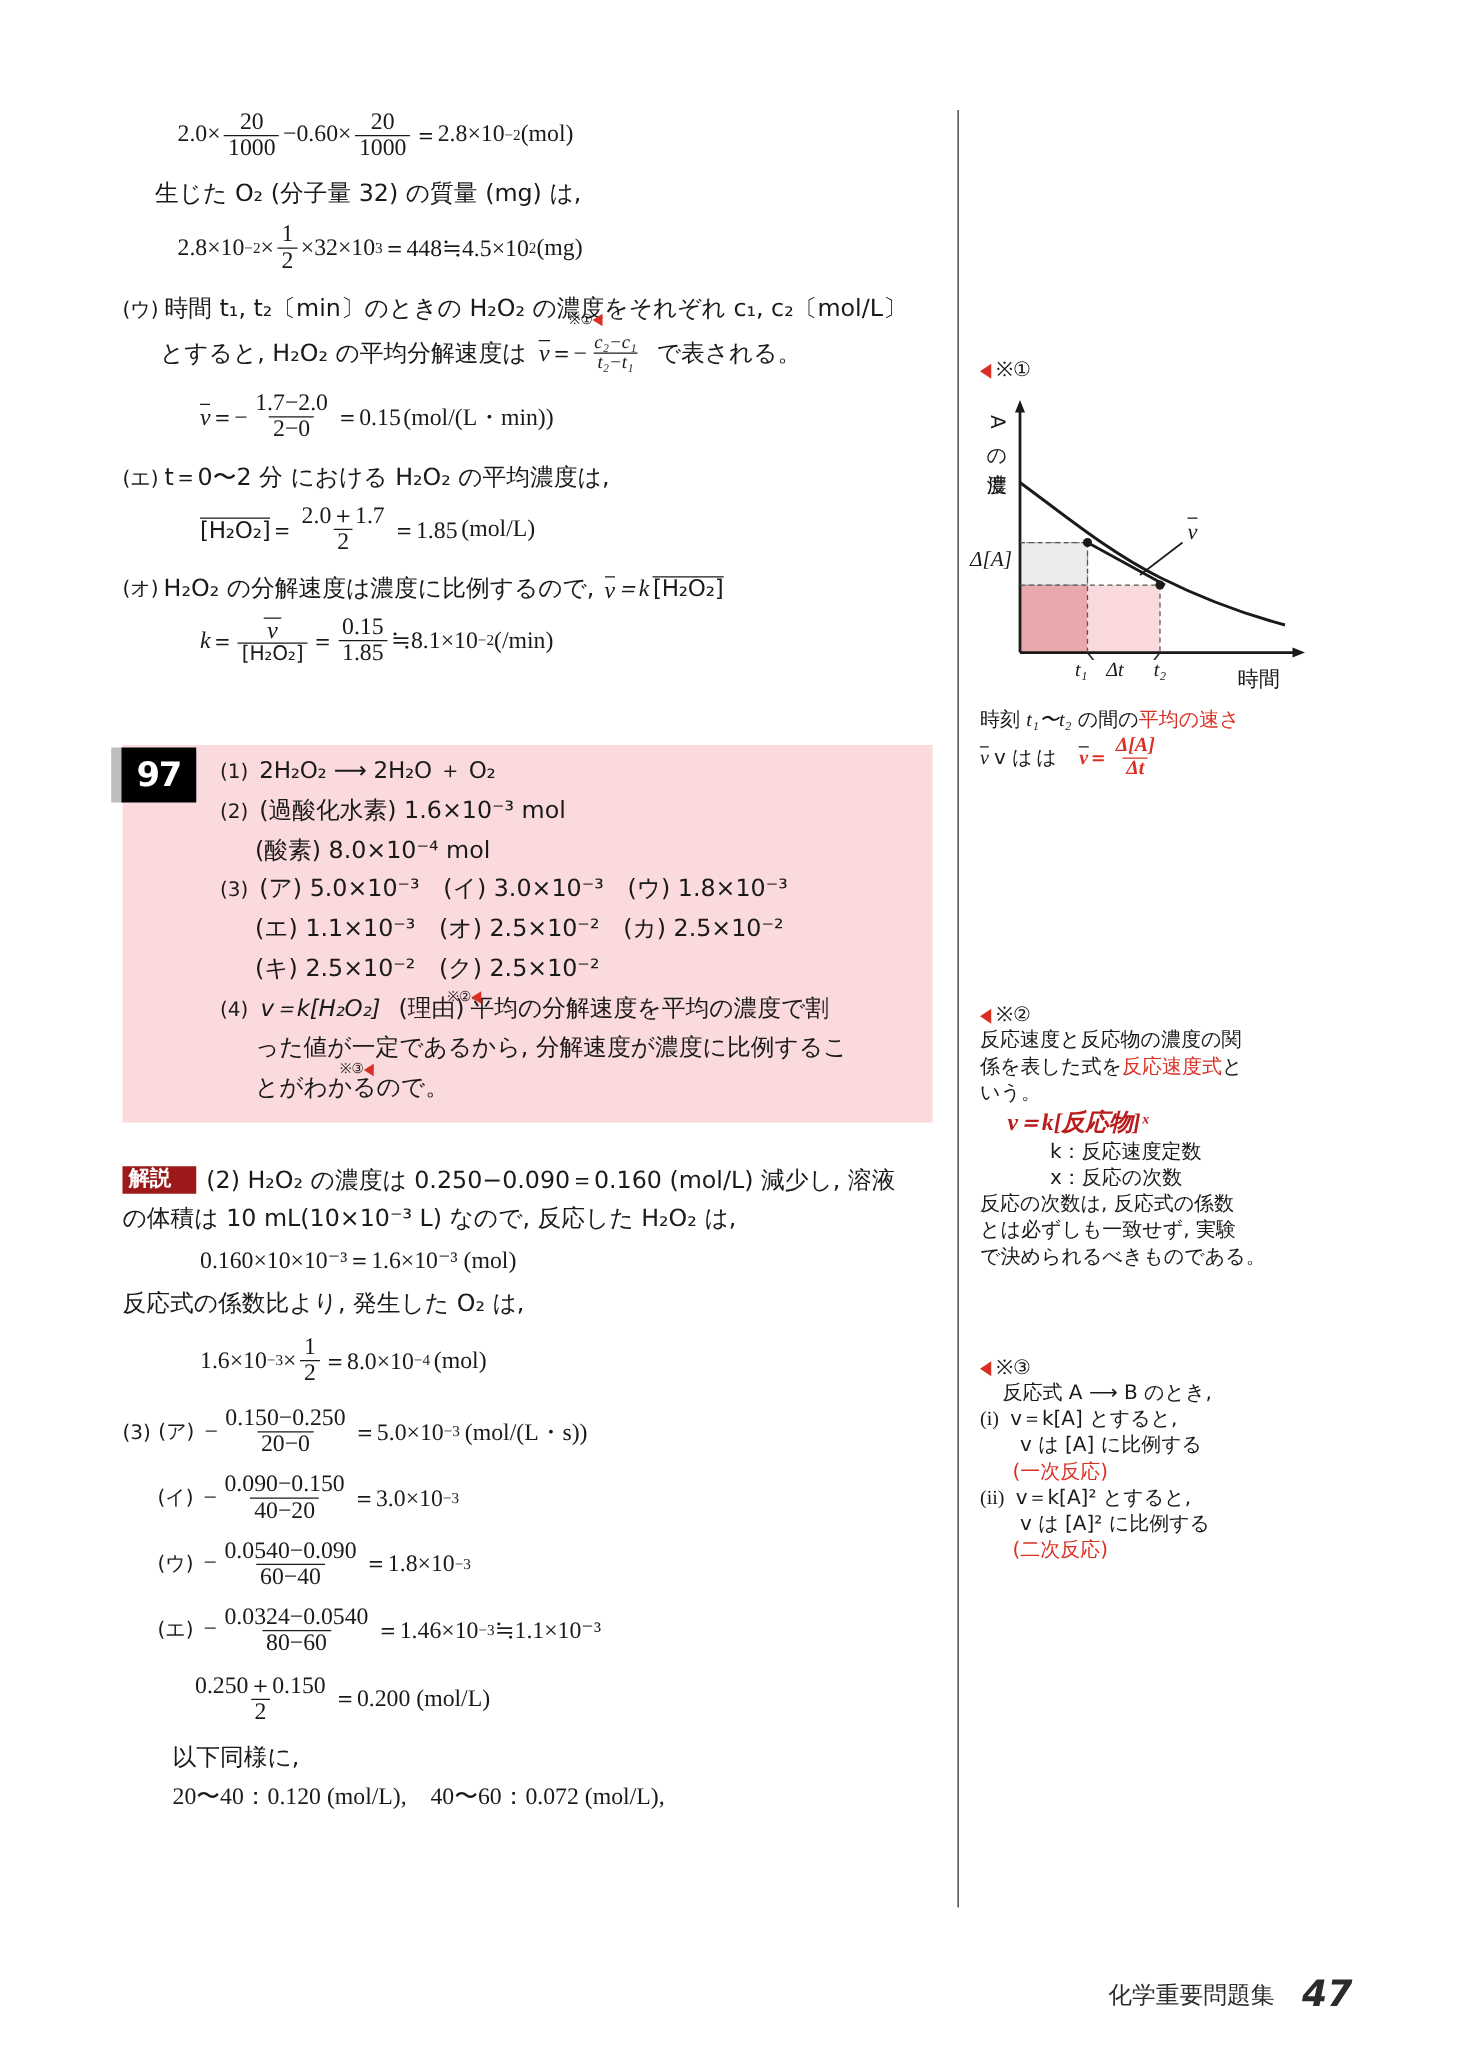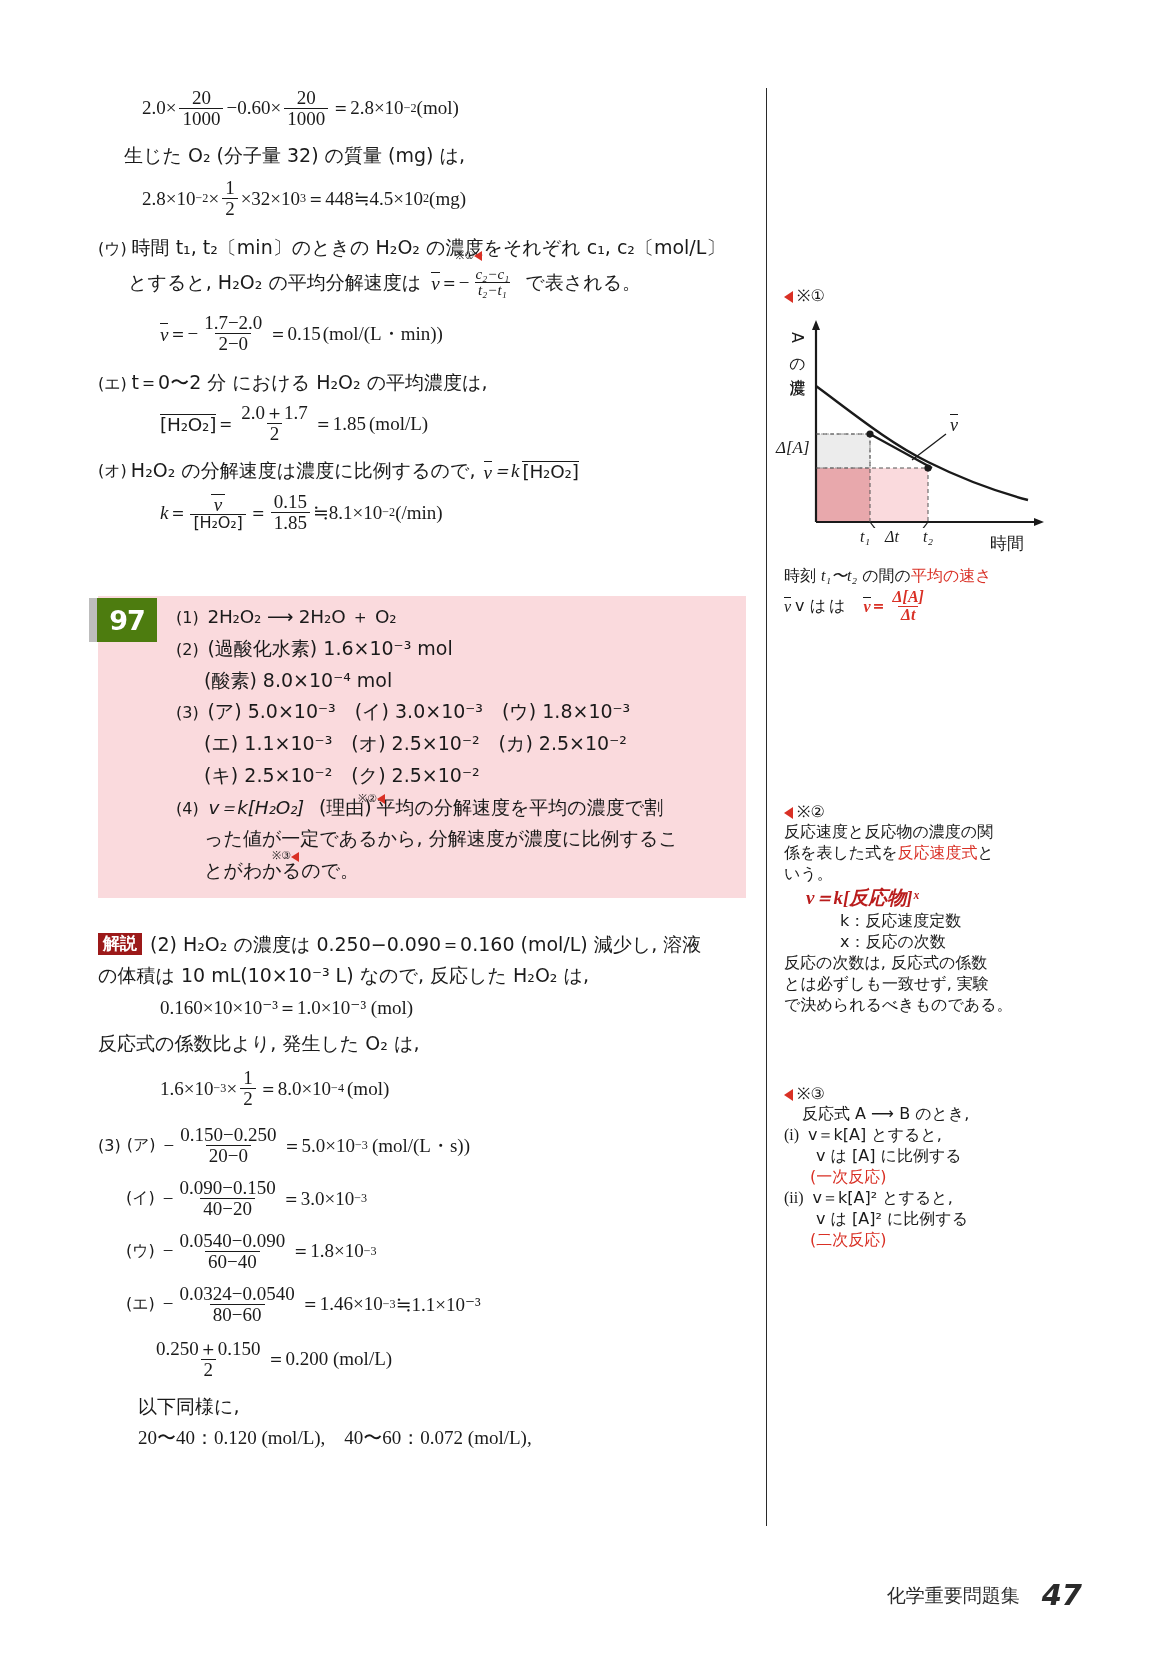--- a/index.html
+++ b/index.html
@@ -102,21 +102,21 @@
     width: 648px;
     height: 302px;
     background: #fadadd;
   }
   .qnum {
     position: absolute;
     left: -1px;
     top: 2px;
     width: 60px;
     height: 44px;
-    background: #4d7c0f;
+    background: #000000;
     color: #ffffff;
     font-family: "DejaVu Sans", "Liberation Sans", sans-serif;
     font-weight: bold;
     font-size: 27px;
     display: flex;
     align-items: center;
     justify-content: center;
     letter-spacing: -1px;
   }
   .qnum::before {
@@ -136,21 +136,21 @@
   .arow.ind { padding-left: 28px; }
 
   
   .kaisetsu {
     display: inline-block;
     background: #9c1919;
     color: #fff;
     font-family: "DejaVu Sans", "Liberation Sans", sans-serif;
     font-size: 17px;
     font-weight: bold;
-    padding: 2px 5px 3px 5px;
+    padding: 2px 20px 3px 5px;
     line-height: 1;
     vertical-align: 2px;
     margin-right: 8px;
     text-align: right;
   }
   .red { color: #d93025; }
   .redb { color: #b91c1c; font-weight: bold; }
 
   
   .graph {
@@ -356,21 +356,21 @@
 
     <div class="trow" style="margin-bottom:2px;">
       <span class="kaisetsu">解説</span><span class="jp">(2) H₂O₂ の濃度は 0.250−0.090＝0.160 (mol/L) 減少し, 溶液</span>
     </div>
 
     <div class="trow" style="margin-bottom:4px;">
       <span class="jp">の体積は 10 mL(10×10⁻³ L) なので, 反応した H₂O₂ は,</span>
     </div>
 
     <div class="mrow ind2" style="margin-bottom:8px;">
-      <span>0.160×10×10⁻³＝1.0×10⁻³ (mol)</span>
+      <span>0.160×10×10⁻³＝1.6×10⁻³ (mol)</span>
     </div>
 
     <div class="trow" style="margin-bottom:10px;">
       <span class="jp">反応式の係数比より, 発生した O₂ は,</span>
     </div>
 
     <div class="mrow ind2" style="margin-bottom:16px;">
       <span>1.6×10</span>
         <sup class="ex">−3</sup>
       <span>×</span>

